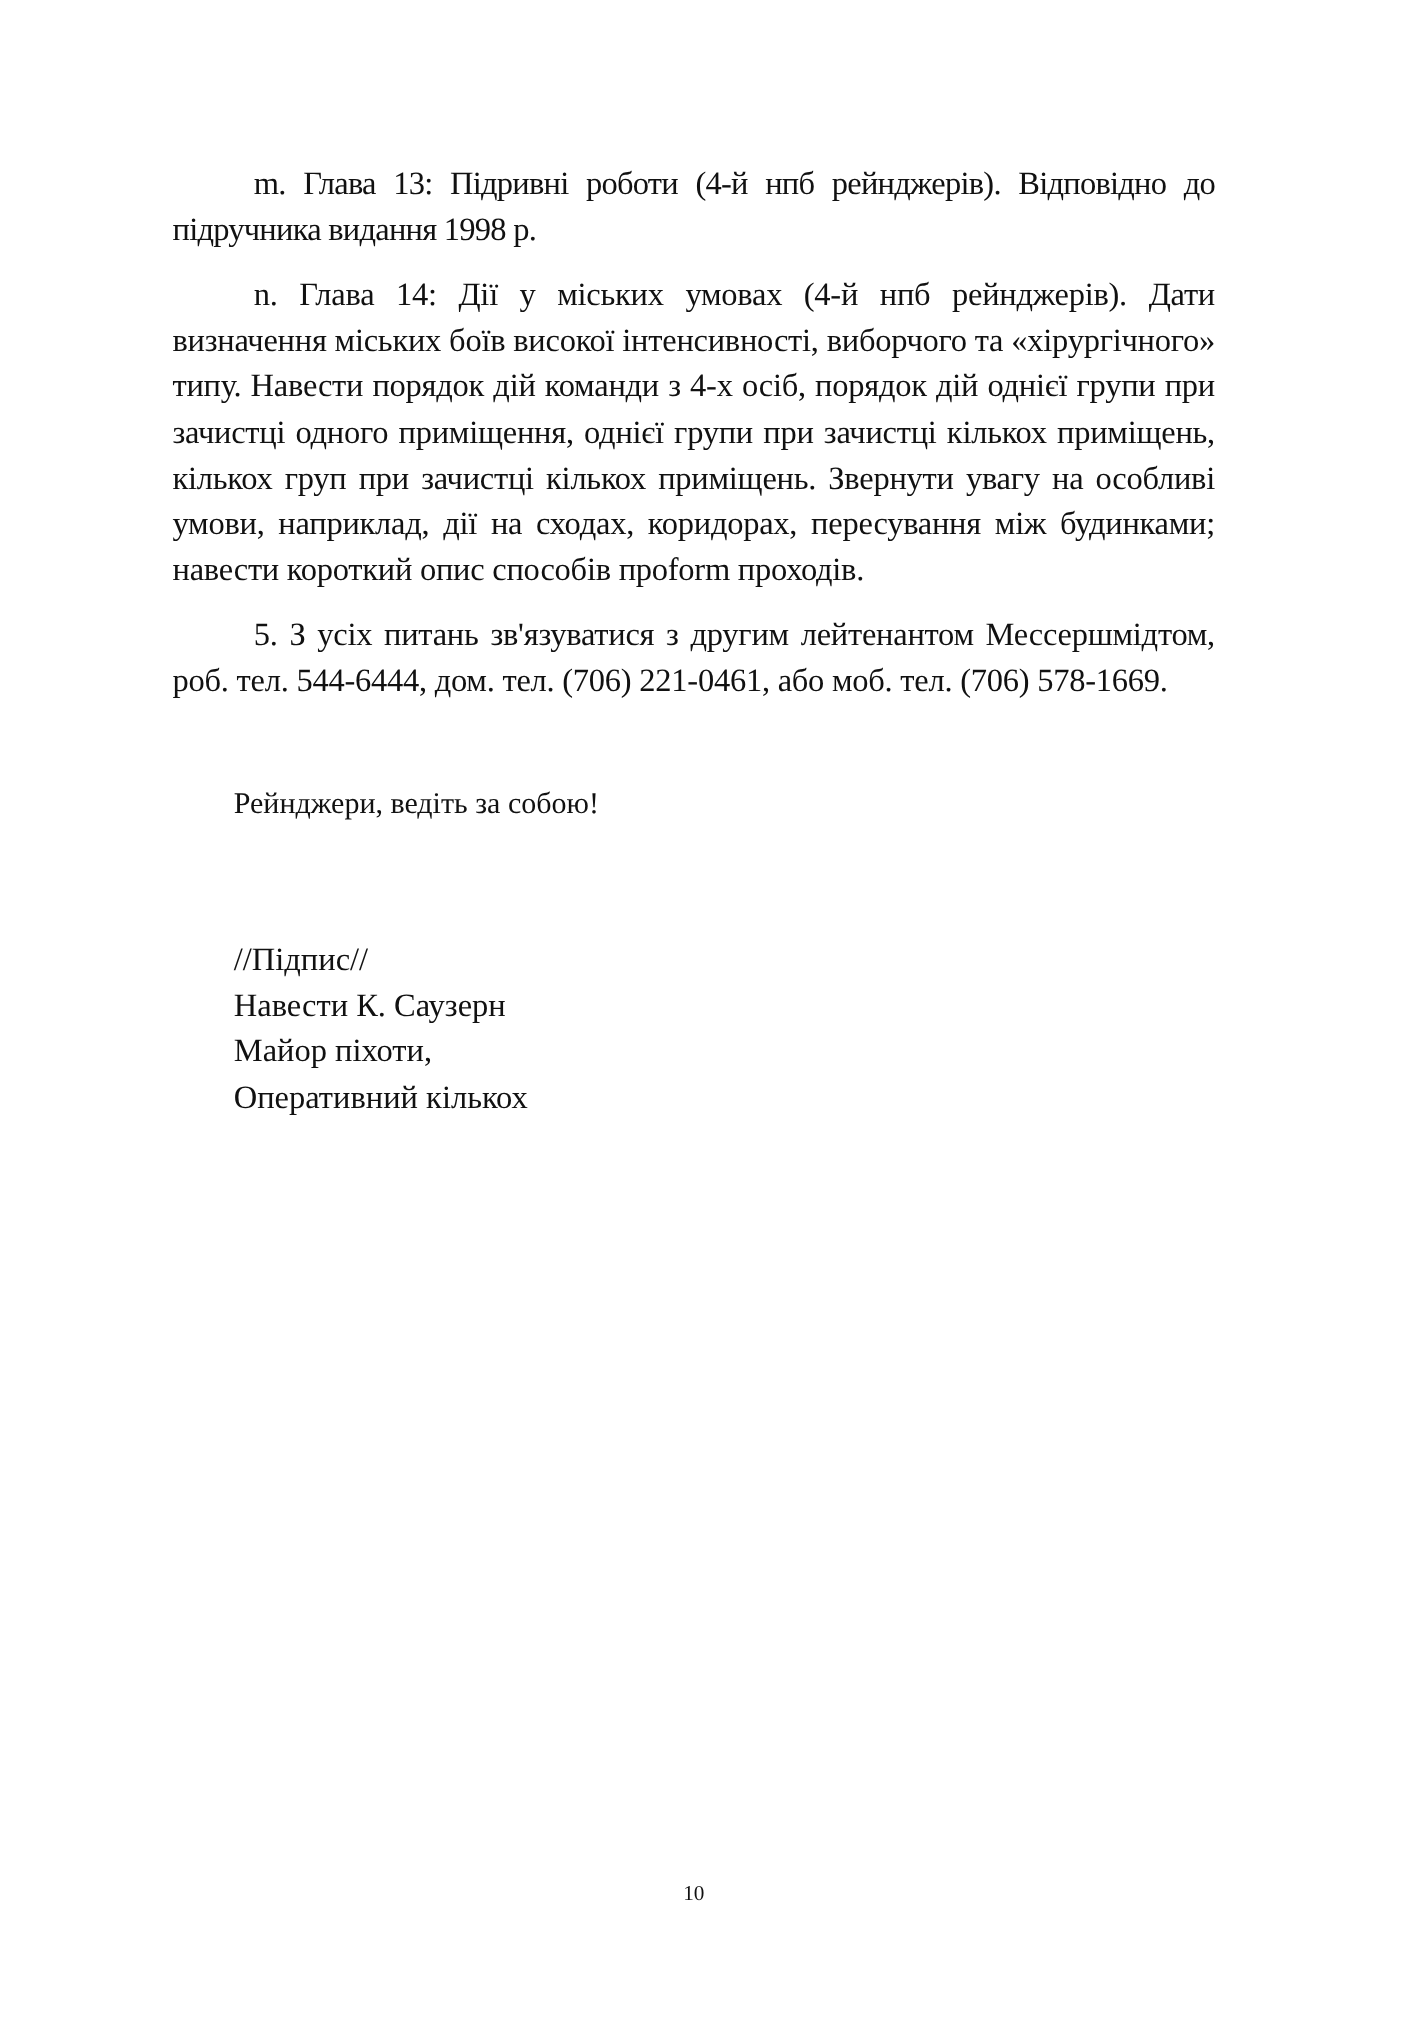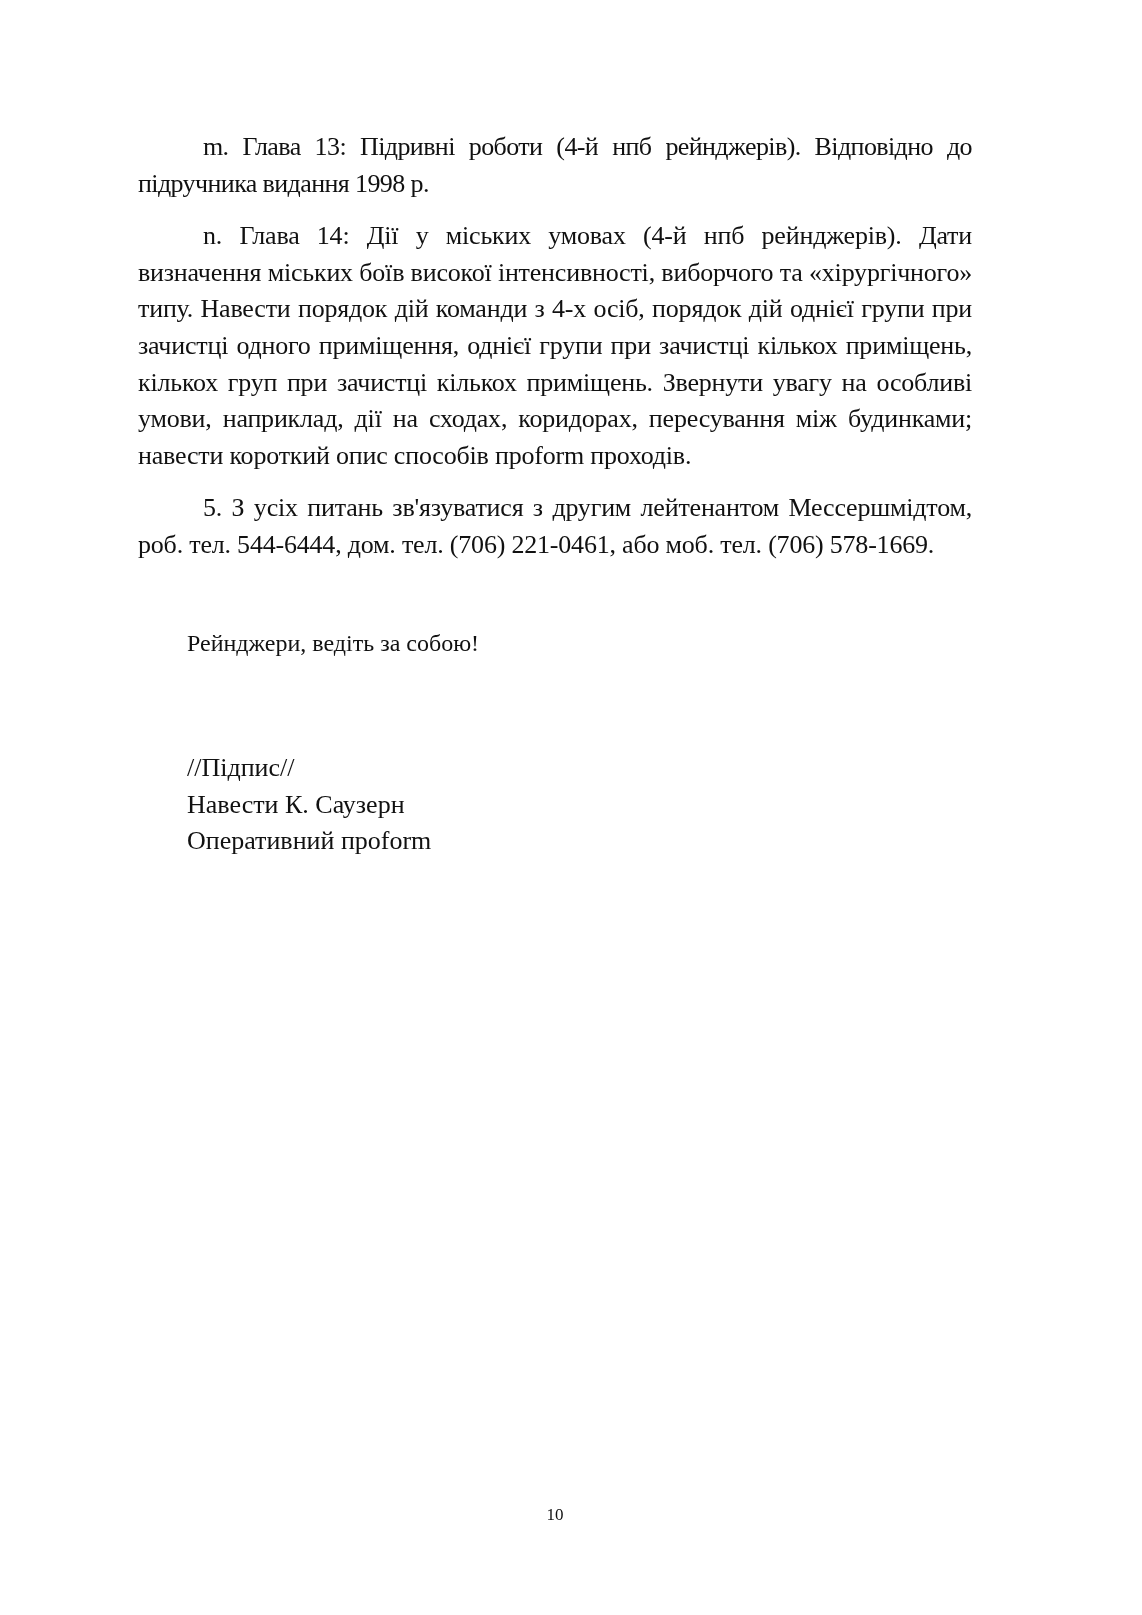--- a/index.html
+++ b/index.html
@@ -73,18 +73,19 @@
     <p class="para tight">m. Глава 13: Підривні роботи (4-й нпб рейнджерів). Відповідно до підручника видання 1998 р.</p>
     <p class="para">n. Глава 14: Дії у міських умовах (4-й нпб рейнджерів). Дати визначення міських боїв високої інтенсивності, виборчого та «хірургічного» типу. Навести порядок дій команди з 4-х осіб, порядок дій однієї групи при зачистці одного приміщення, однієї групи при зачистці кількох приміщень, кількох груп при зачистці кількох приміщень. Звернути увагу на особливі умови, наприклад, дії на сходах, коридорах, пересування між будинками; навести короткий опис способів проform проходів.</p>
     <p class="para">5. З усіх питань зв'язуватися з другим лейтенантом Мессершмідтом, роб. тел. 544-6444, дом. тел. (706) 221-0461, або моб. тел. (706) 578-1669.</p>
   </div>
 
   <p class="closing">Рейнджери, ведіть за собою!</p>
 
   <div class="signature">
     <div>//Підпис//</div>
     <div>Навести К. Саузерн</div>
-    <div>Оперативний проform</div>
+    <div>Майор піхоти,</div>
+    <div>Оперативний кількох</div>
   </div>
 
   <div class="page-number">10</div>
 
 </div>
 
 </body></html>

